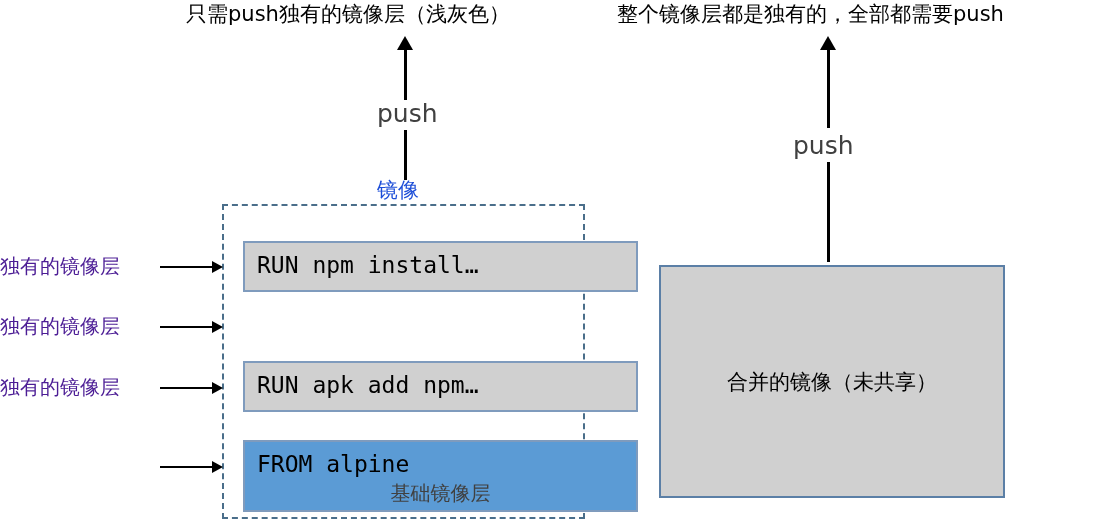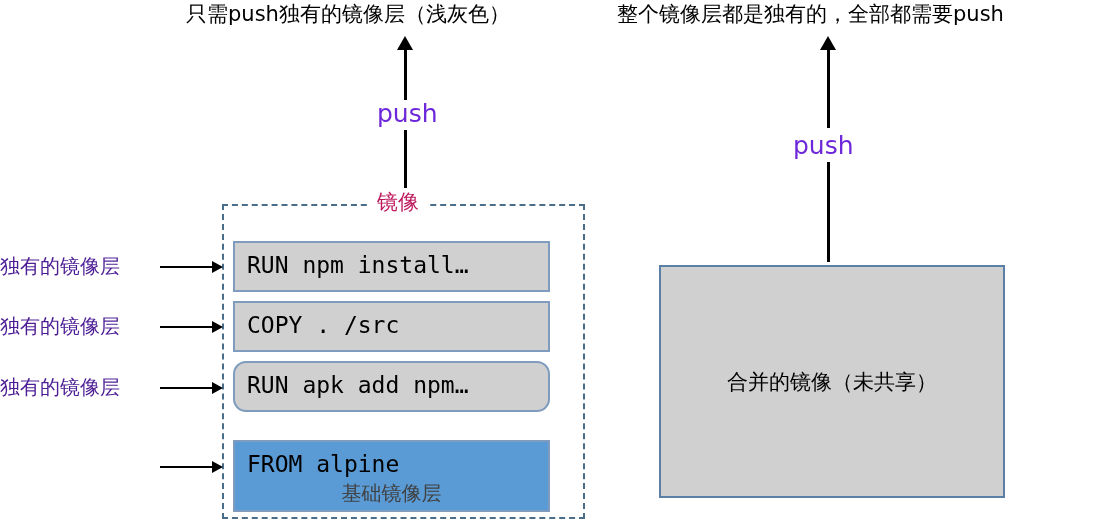--- a/index.html
+++ b/index.html
@@ -37,21 +37,21 @@
     position: absolute;
     width: 0;
     height: 0;
     border-left: 8px solid transparent;
     border-right: 8px solid transparent;
     border-bottom: 14px solid #000000;
   }
   .push-label {
     position: absolute;
     font-size: 25px;
-    color: #6d28d9;
+    color: #404040;
     white-space: nowrap;
     line-height: 1;
     background: #ffffff;
     padding: 0 4px;
   }
 
   
   #arrow-left-head  { left: 397px; top: 36px; }
   #arrow-left-upper { left: 404px; top: 50px; height: 50px; }
   #arrow-left-lower { left: 404px; top: 130px; height: 58px; }
@@ -69,34 +69,34 @@
     left: 222px;
     top: 204px;
     width: 363px;
     height: 315px;
     border: 2px dashed #4a6e8a;
     box-sizing: border-box;
   }
   #image-group-label {
     position: absolute;
     left: 367px;
-    top: 192px;
+    top: 180px;
     font-size: 21px;
-    color: #be185d;
+    color: #1d4ed8;
     background: #ffffff;
     padding: 0 10px;
     line-height: 1;
     white-space: nowrap;
   }
 
   
   .layer {
     position: absolute;
-    left: 233px;
-    width: 317px;
+    left: 243px;
+    width: 395px;
     height: 51px;
     box-sizing: border-box;
     border: 2px solid #7f9bbd;
     padding-left: 32px;
   }
   .layer-unique { background: #d0d0d0; }
   .layer-base   {
     background: #5b9bd5;
     height: 72px;
   }
@@ -116,21 +116,21 @@
     right: 0;
     bottom: 7px;
     text-align: center;
     font-family: "DejaVu Sans", "Liberation Sans", sans-serif;
     font-size: 20px;
     color: #404040;
     line-height: 1;
   }
   #layer-0 { top: 241px; }
   #layer-1 { top: 301px; }
-  #layer-2 { top: 361px; border-radius: 13px; }
+  #layer-2 { top: 361px; }
   #layer-3 { top: 440px; }
 
   
   .side-label {
     position: absolute;
     font-size: 20px;
     color: #4c1d95;
     white-space: nowrap;
     line-height: 1;
     left: 0px;
@@ -205,23 +205,20 @@
   <div class="push-label" id="push-label-right">push</div>
   <div class="arrow-stem" id="arrow-right-lower"></div>
 
   <div id="image-group"></div>
   <div id="image-group-label">镜像</div>
 
   <div class="layer layer-unique" id="layer-0">
     <div class="layer-text">RUN npm install…</div>
   </div>
 
-  <div class="layer layer-unique" id="layer-1">
-    <div class="layer-text">COPY . /src</div>
-  </div>
 
   <div class="layer layer-unique" id="layer-2">
     <div class="layer-text">RUN apk add npm…</div>
   </div>
 
   <div class="layer layer-base" id="layer-3">
     <div class="layer-text">FROM alpine</div>
     <div class="layer-subtext">基础镜像层</div>
   </div>
 

